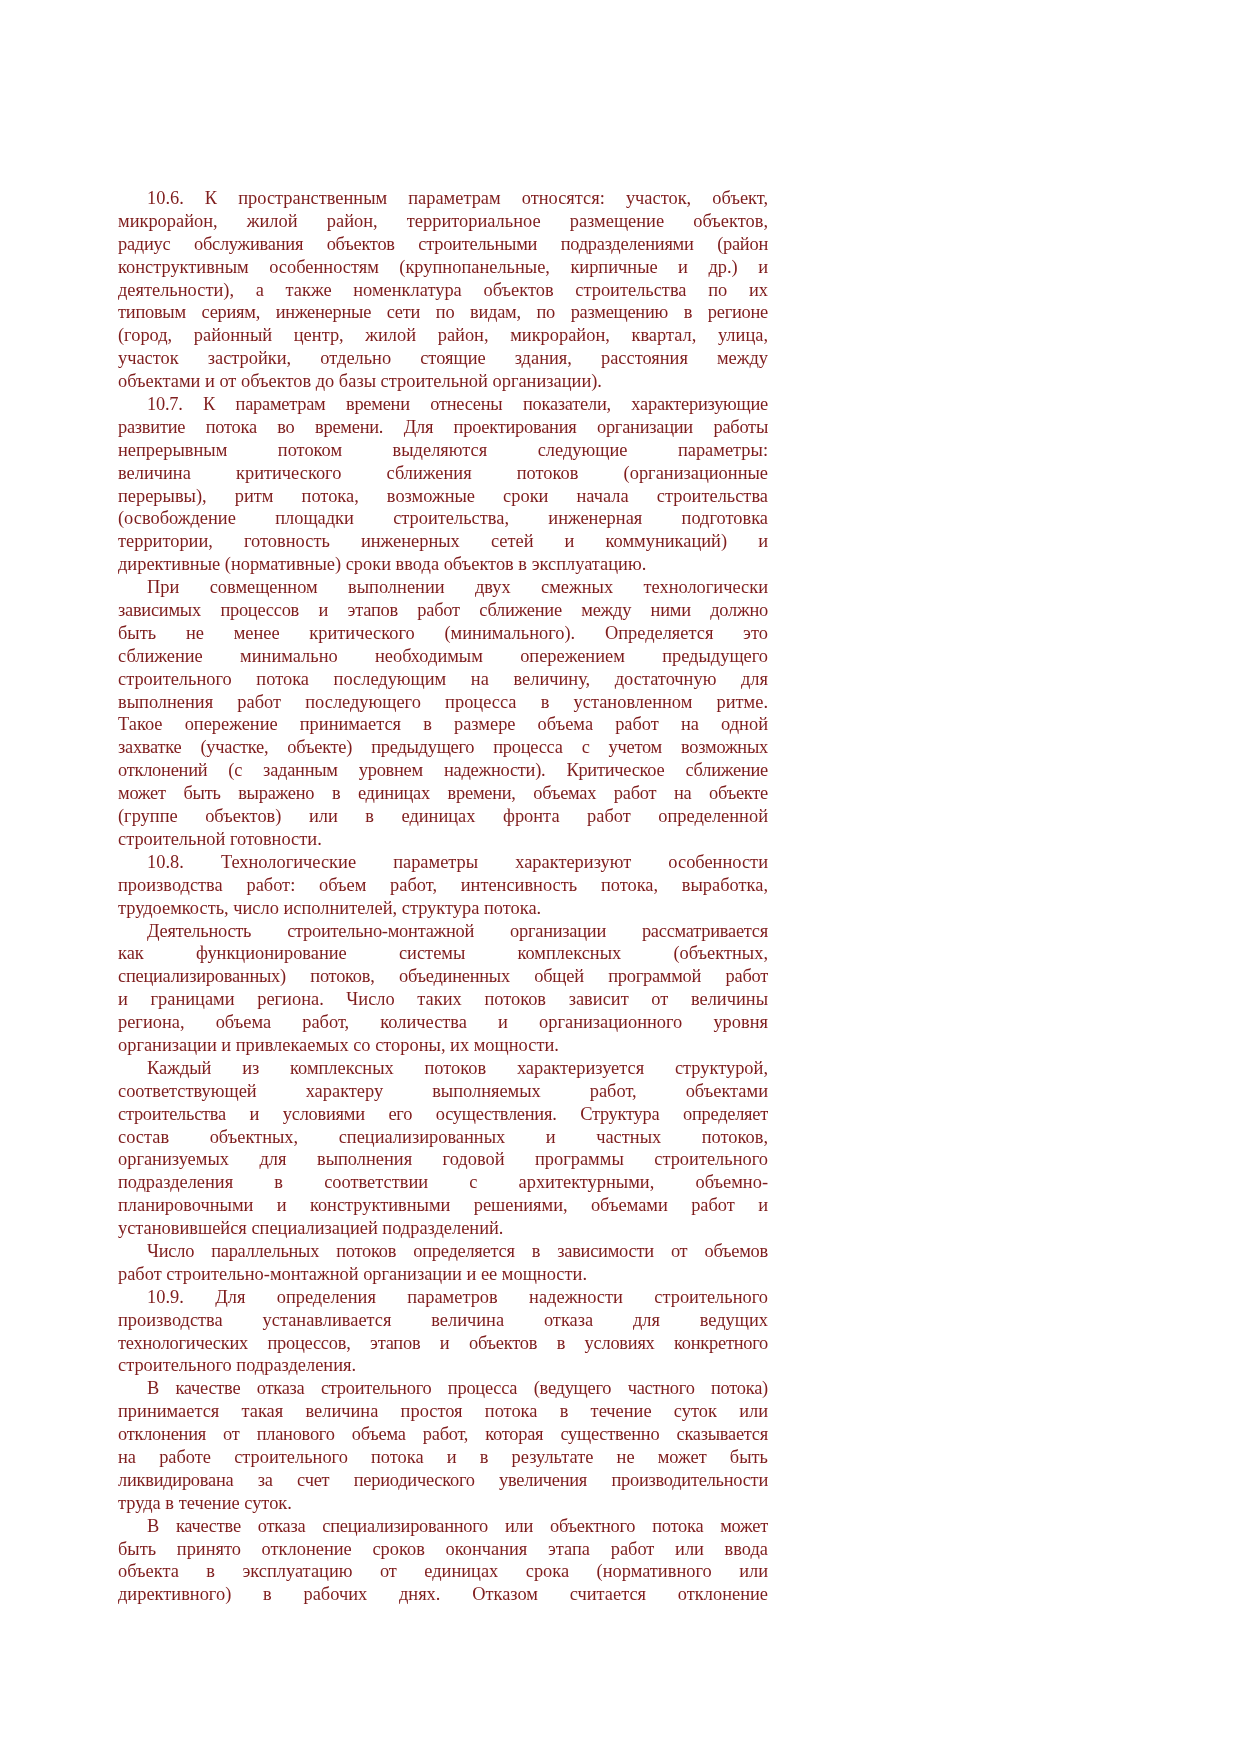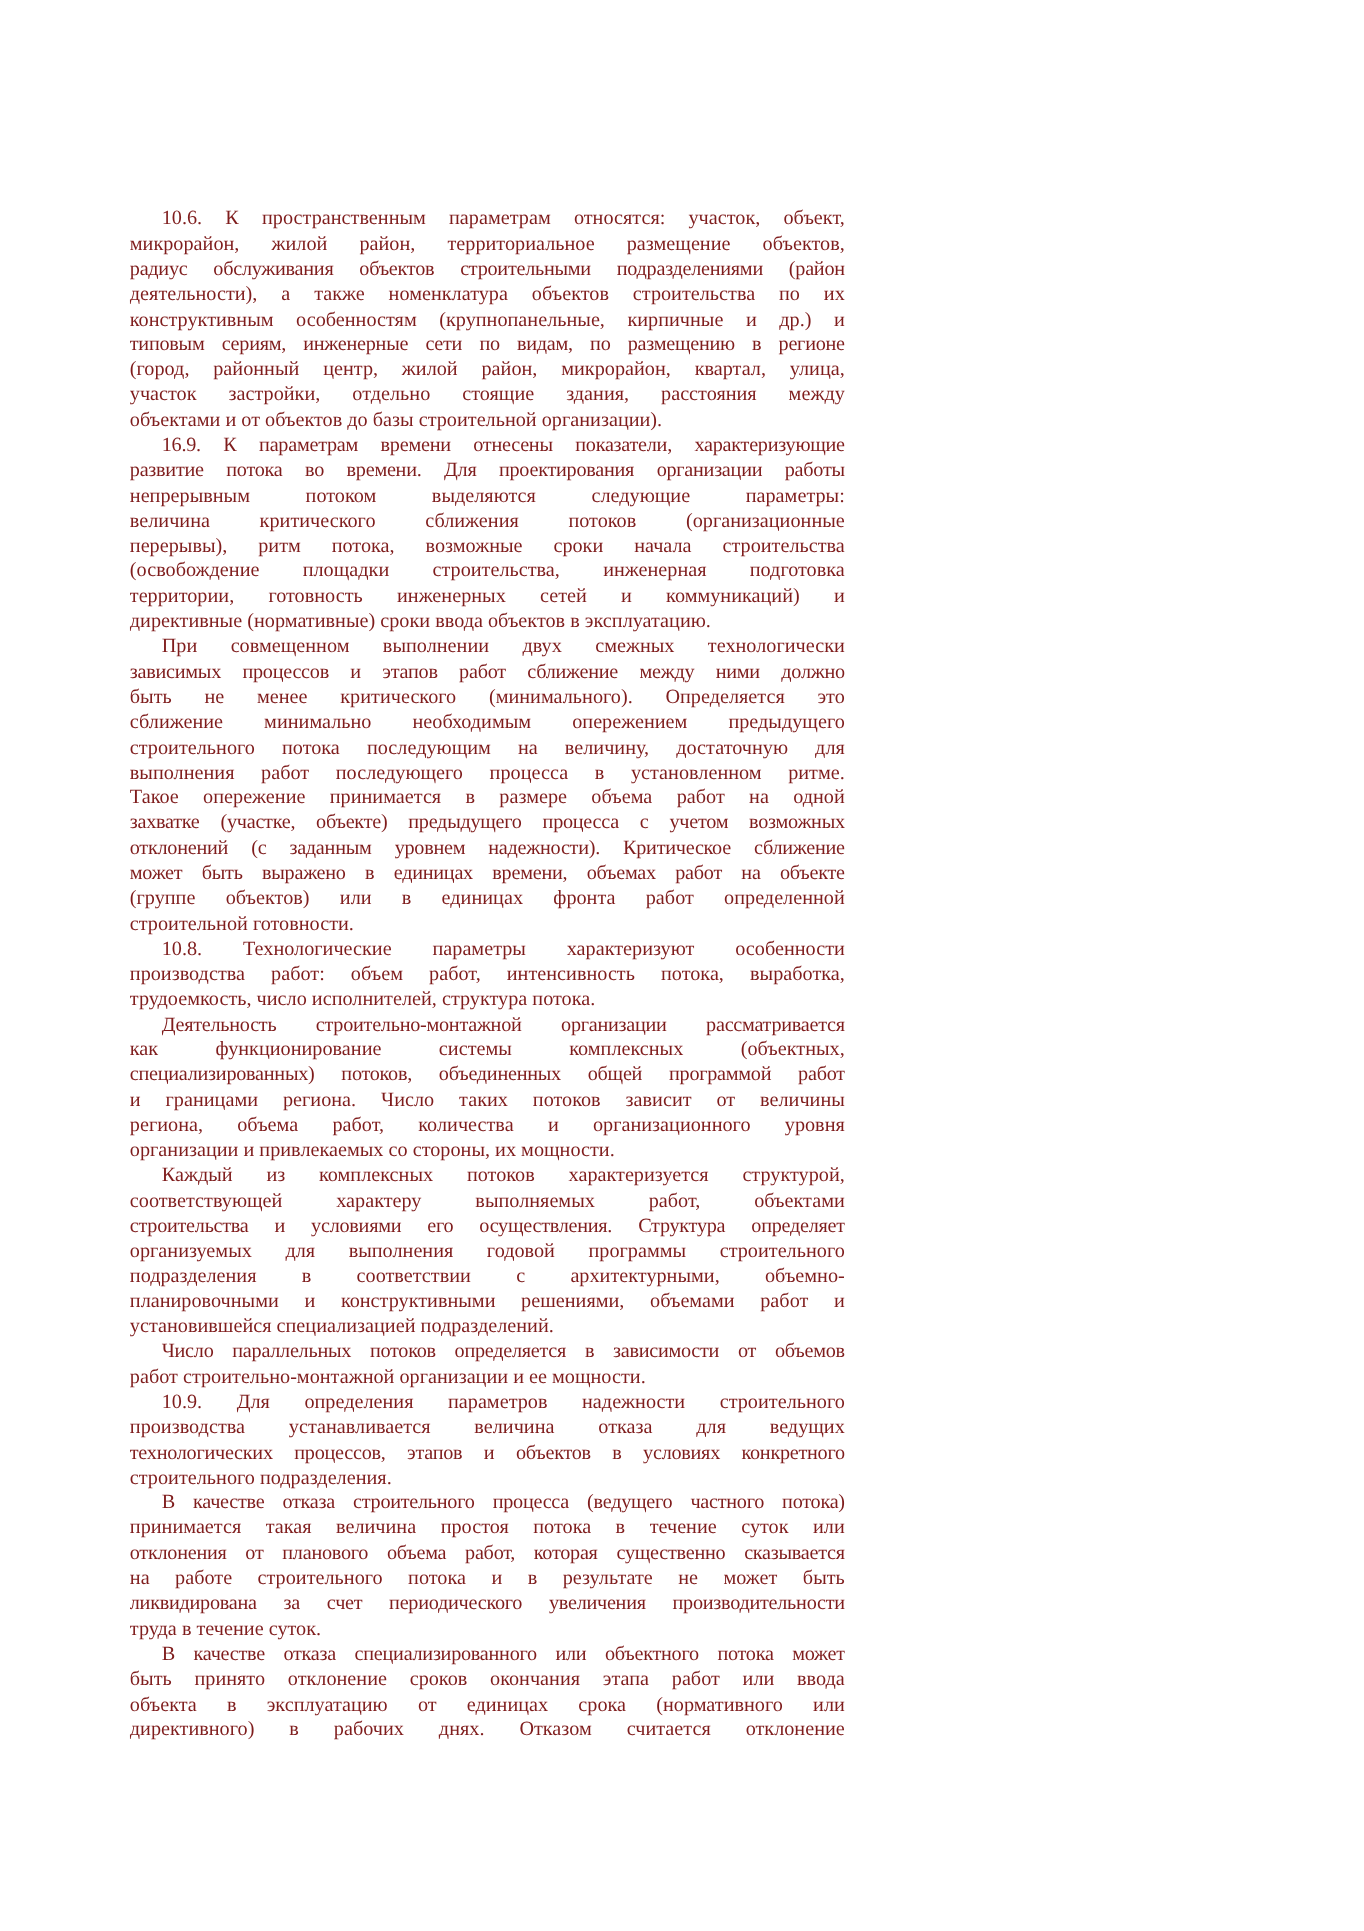--- a/index.html
+++ b/index.html
@@ -28,30 +28,30 @@
 </style>
 </head>
 <body>
 
 <div class="page">
 
   <div class="paragraph">
     <span class="line first">10.6. К пространственным параметрам относятся: участок, объект,</span>
     <span class="line">микрорайон, жилой район, территориальное размещение объектов,</span>
     <span class="line squeeze">радиус обслуживания объектов строительными подразделениями (район</span>
+    <span class="line">конструктивным особенностям (крупнопанельные, кирпичные и др.) и</span>
     <span class="line">деятельности), а также номенклатура объектов строительства по их</span>
-    <span class="line">конструктивным особенностям (крупнопанельные, кирпичные и др.) и</span>
     <span class="line squeeze">типовым сериям, инженерные сети по видам, по размещению в регионе</span>
     <span class="line">(город, районный центр, жилой район, микрорайон, квартал, улица,</span>
     <span class="line">участок застройки, отдельно стоящие здания, расстояния между</span>
     <span class="line last">объектами и от объектов до базы строительной организации).</span>
   </div>
 
   <div class="paragraph">
-    <span class="line first squeeze">16.9. К параметрам времени отнесены показатели, характеризующие</span>
+    <span class="line first squeeze">10.7. К параметрам времени отнесены показатели, характеризующие</span>
     <span class="line squeeze">развитие потока во времени. Для проектирования организации работы</span>
     <span class="line">непрерывным потоком выделяются следующие параметры:</span>
     <span class="line">величина критического сближения потоков (организационные</span>
     <span class="line">перерывы), ритм потока, возможные сроки начала строительства</span>
     <span class="line">(освобождение площадки строительства, инженерная подготовка</span>
     <span class="line">территории, готовность инженерных сетей и коммуникаций) и</span>
     <span class="line last">директивные (нормативные) сроки ввода объектов в эксплуатацию.</span>
   </div>
 
   <div class="paragraph">
@@ -81,20 +81,21 @@
     <span class="line squeeze">специализированных) потоков, объединенных общей программой работ</span>
     <span class="line">и границами региона. Число таких потоков зависит от величины</span>
     <span class="line">региона, объема работ, количества и организационного уровня</span>
     <span class="line last">организации и привлекаемых со стороны, их мощности.</span>
   </div>
 
   <div class="paragraph">
     <span class="line first">Каждый из комплексных потоков характеризуется структурой,</span>
     <span class="line">соответствующей характеру выполняемых работ, объектами</span>
     <span class="line squeeze">строительства и условиями его осуществления. Структура определяет</span>
+    <span class="line">состав объектных, специализированных и частных потоков,</span>
     <span class="line">организуемых для выполнения годовой программы строительного</span>
     <span class="line">подразделения в соответствии с архитектурными, объемно-</span>
     <span class="line">планировочными и конструктивными решениями, объемами работ и</span>
     <span class="line last">установившейся специализацией подразделений.</span>
   </div>
 
   <div class="paragraph">
     <span class="line first squeeze">Число параллельных потоков определяется в зависимости от объемов</span>
     <span class="line last">работ строительно-монтажной организации и ее мощности.</span>
   </div>

